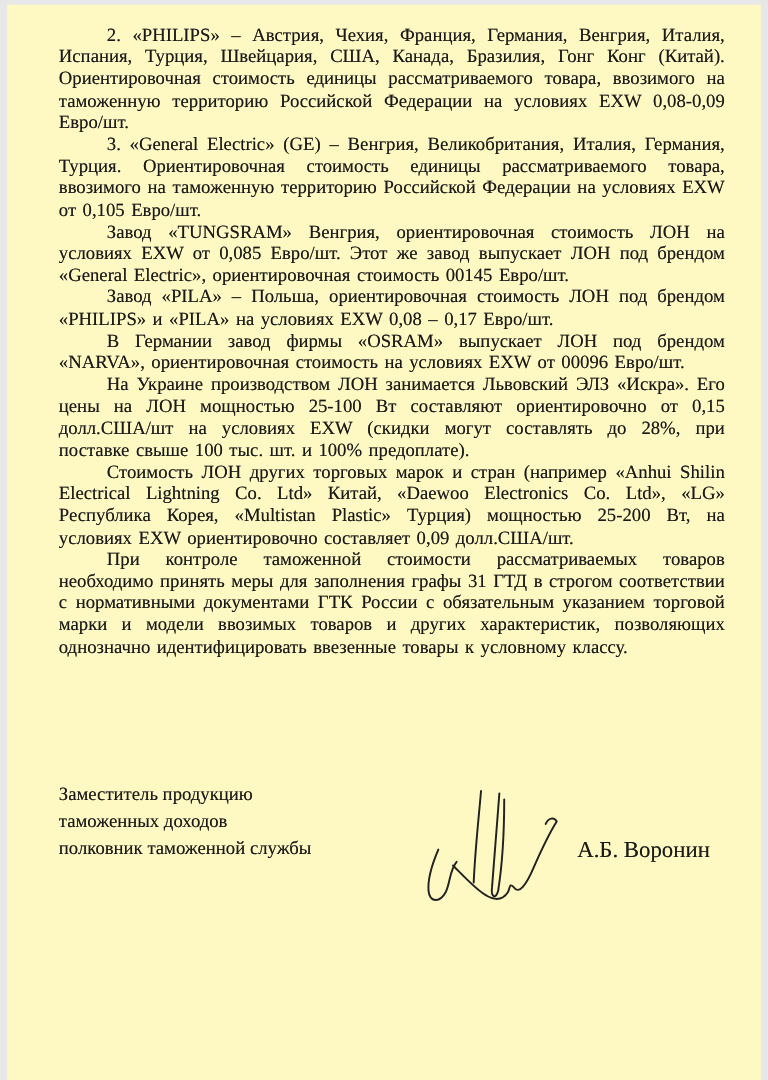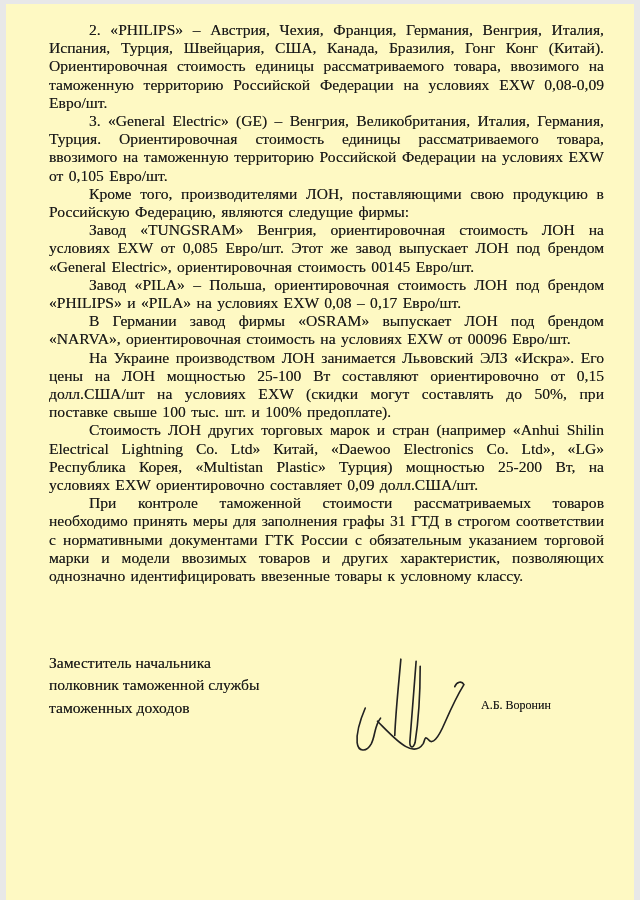--- a/index.html
+++ b/index.html
@@ -53,47 +53,46 @@
     position: absolute;
     left: 300px;
     top: 2px;
     width: 120px;
     height: 108px;
   }
   .sig-name {
     position: absolute;
     left: 432px;
     top: 46px;
-    font-size: 12px;
+    font-size: 19px;
     white-space: nowrap;
     text-shadow: 0 0 0.4px rgba(0,0,0,0.55);
   }
 </style>
 </head>
 <body>
 
 <div class="page">
 
   <div class="body-text">
     <p class="para">2. «PHILIPS» – Австрия, Чехия, Франция, Германия, Венгрия, Италия, Испания, Турция, Швейцария, США, Канада, Бразилия, Гонг Конг (Китай). Ориентировочная стоимость единицы рассматриваемого товара, ввозимого на таможенную территорию Российской Федерации на условиях EXW 0,08-0,09 Евро/шт.</p>
     <p class="para">3. «General Electric» (GE) – Венгрия, Великобритания, Италия, Германия, Турция. Ориентировочная стоимость единицы рассматриваемого товара, ввозимого на таможенную территорию Российской Федерации на условиях EXW от 0,105 Евро/шт.</p>
-    <p class="para">Кроме того, производителями ЛОН, поставляющими свою продукцию в Российскую Федерацию, являются следущие фирмы:</p>
     <p class="para">Завод «TUNGSRAM» Венгрия, ориентировочная стоимость ЛОН на условиях EXW от 0,085 Евро/шт. Этот же завод выпускает ЛОН под брендом «General Electric», ориентировочная стоимость 00145 Евро/шт.</p>
     <p class="para">Завод «PILA» – Польша, ориентировочная стоимость ЛОН под брендом «PHILIPS» и «PILA» на условиях EXW 0,08 – 0,17 Евро/шт.</p>
     <p class="para">В Германии завод фирмы «OSRAM» выпускает ЛОН под брендом «NARVA», ориентировочная стоимость на условиях EXW от 00096 Евро/шт.</p>
-    <p class="para">На Украине производством ЛОН занимается Львовский ЭЛЗ «Искра». Его цены на ЛОН мощностью 25-100 Вт составляют ориентировочно от 0,15 долл.США/шт на условиях EXW (скидки могут составлять до 50%, при поставке свыше 100 тыс. шт. и 100% предоплате).</p>
+    <p class="para">На Украине производством ЛОН занимается Львовский ЭЛЗ «Искра». Его цены на ЛОН мощностью 25-100 Вт составляют ориентировочно от 0,15 долл.США/шт на условиях EXW (скидки могут составлять до 28%, при поставке свыше 100 тыс. шт. и 100% предоплате).</p>
     <p class="para">Стоимость ЛОН других торговых марок и стран (например «Anhui Shilin Electrical Lightning Co. Ltd» Китай, «Daewoo Electronics Co. Ltd», «LG» Республика Корея, «Multistan Plastic» Турция) мощностью 25-200 Вт, на условиях EXW ориентировочно составляет 0,09 долл.США/шт.</p>
     <p class="para">При контроле таможенной стоимости рассматриваемых товаров необходимо принять меры для заполнения графы 31 ГТД в строгом соответствии с нормативными документами ГТК России с обязательным указанием торговой марки и модели ввозимых товаров и других характеристик, позволяющих однозначно идентифицировать ввезенные товары к условному классу.</p>
   </div>
 
   <div class="sig-block">
     <div class="sig-titles">
-      <div>Заместитель начальника</div>
+      <div>Заместитель продукцию</div>
+      <div>таможенных доходов</div>
       <div>полковник таможенной службы</div>
-      <div>таможенных доходов</div>
     </div>
 
     <svg class="sig-scribble" viewBox="0 0 118 106" fill="none" xmlns="http://www.w3.org/2000/svg">
       <g stroke="#222222" stroke-width="1.6" stroke-linecap="round" fill="none">
         <path d="M16,53 C13,60 7,76 8,87 C9,96 17,97 22,88 C26,80 25,70 31,63"></path>
         <path d="M51,5 C49,28 46,55 45,80"></path>
         <path d="M66,7 C64,33 62,60 60,84 C59,92 63,94 65,87 C68,68 70,38 70,12"></path>
         <path d="M28,66 C38,76 48,87 56,91 C63,95 69,94 73,88 C75,84 74,80 78,84 C82,90 88,82 94,68 C101,52 108,38 113,30 C111,26 106,27 104,32"></path>
       </g>
     </svg>

